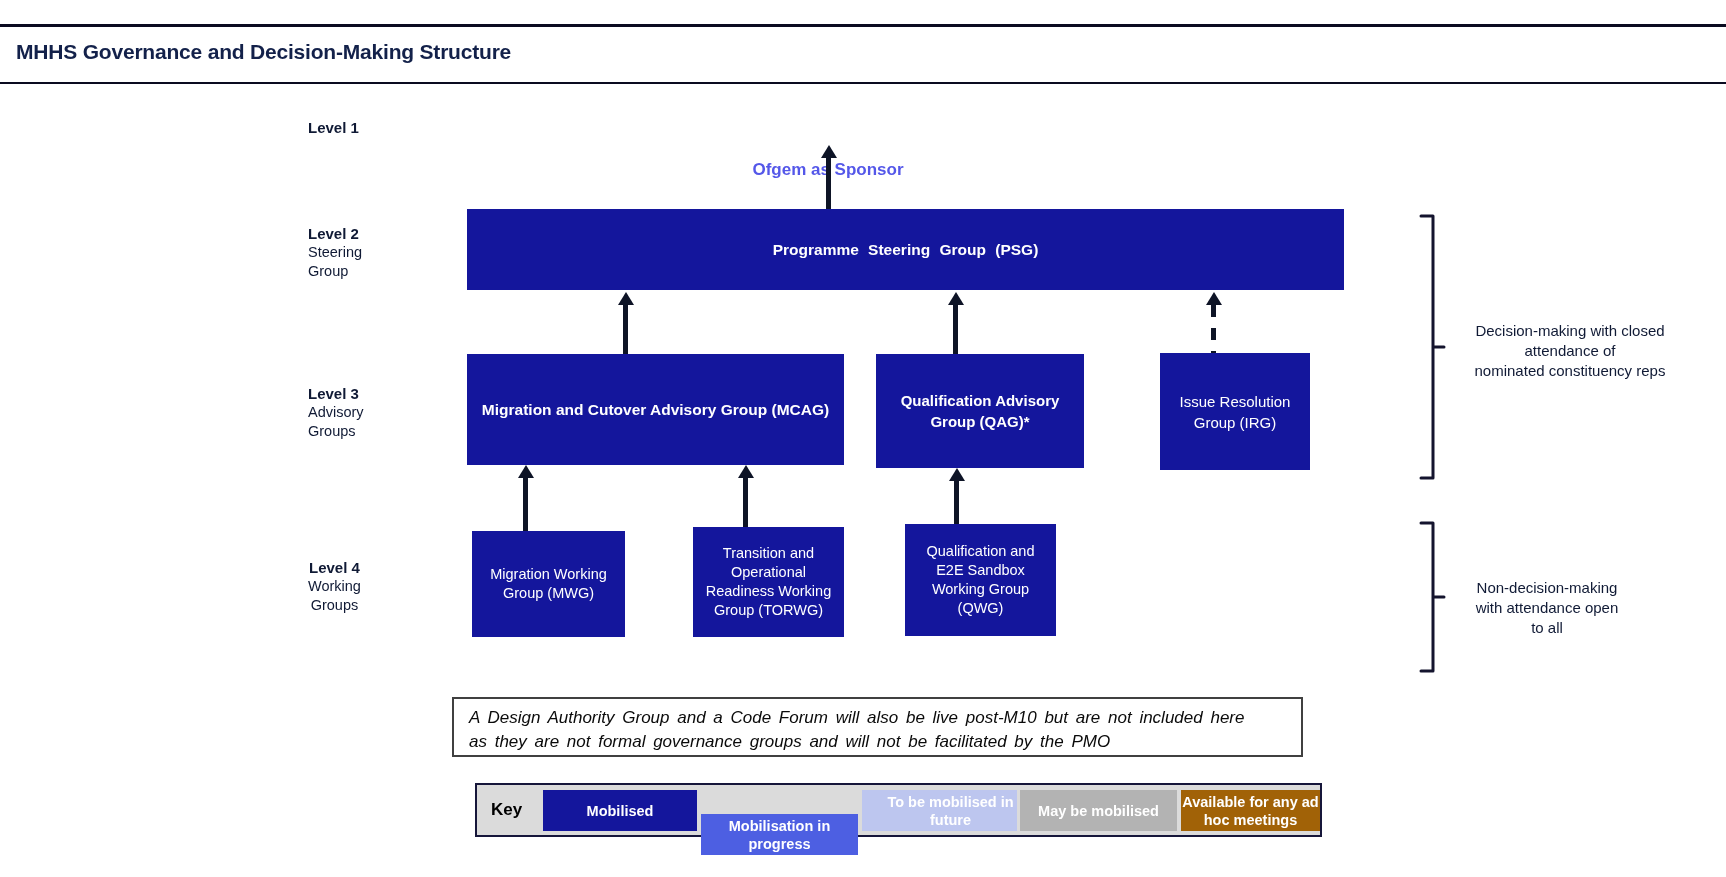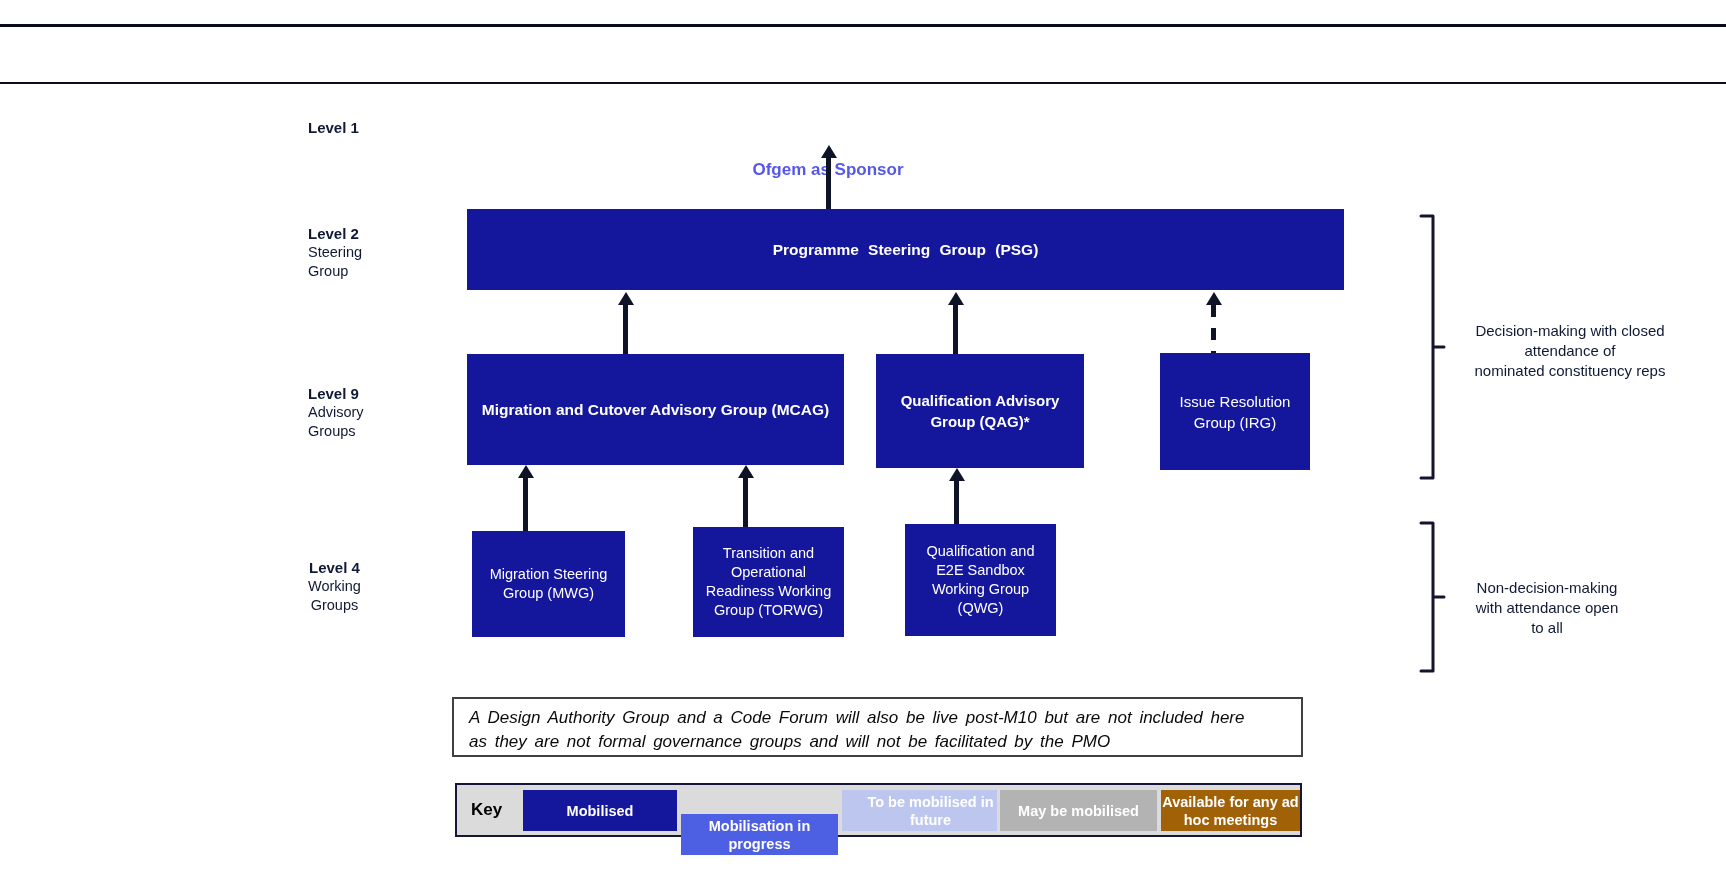--- a/index.html
+++ b/index.html
@@ -50,50 +50,51 @@
   .annotation { position: absolute; text-align: center; color: #101a35; font-size: 15px; line-height: 20px; }
   .annotation span { display: block; white-space: nowrap; }
   #note-decision    { left: 1450px; top: 321px; width: 240px; }
   #note-nondecision { left: 1447px; top: 578px; width: 200px; }
 
   #note-box { position: absolute; left: 452px; top: 697px; width: 851px; height: 60px;
               border: 2px solid #404040; background: #ffffff; padding: 7px 0 0 15px;
               font-style: italic; font-size: 17px; line-height: 24px; color: #0a0a0a; word-spacing: 3px; }
   #note-box span { display: block; white-space: nowrap; }
 
-  #key-bar { position: absolute; left: 455px; top: 783px; width: 847px; height: 54px;
+  #key-bar { position: absolute; left: 475px; top: 783px; width: 847px; height: 54px;
              background: #dbdbdb; border: 2px solid #16163a; }
   #key-label { position: absolute; left: 14px; top: 0; height: 50px; display: flex; align-items: center;
                font-weight: bold; font-size: 17px; color: #000000; }
   .key-item { position: absolute; top: 5px; height: 41px; display: flex; align-items: center; justify-content: center;
               text-align: center; font-weight: bold; font-size: 14.5px; line-height: 18px; color: #ffffff; }
   #key-item-0 { left: 66px;  width: 154px; }
   #key-item-1 { left: 224px; width: 157px; }
   #key-item-2 { left: 385px; width: 155px; }
   #key-item-3 { left: 543px; width: 157px; }
   #key-item-4 { left: 704px; width: 139px; }
 </style>
 </head>
 <body>
 
 <div id="canvas">
 
   <div id="top-rule" class="rule"></div>
+  <div id="page-title">MHHS Governance and Decision-Making Structure</div>
   <div id="title-rule" class="rule"></div>
 
   <div id="lbl-level1" class="side-label">
     <b>Level 1</b>
   </div>
   <div id="lbl-level2" class="side-label">
     <b>Level 2</b>
     <span>Steering</span>
     <span>Group</span>
   </div>
   <div id="lbl-level3" class="side-label">
-    <b>Level 9</b>
+    <b>Level 3</b>
     <span>Advisory</span>
     <span>Groups</span>
   </div>
   <div id="lbl-level4" class="side-label">
     <b>Level 4</b>
     <span>Working</span>
     <span>Groups</span>
   </div>
 
   <div id="sponsor">Ofgem as Sponsor</div>
@@ -118,21 +119,21 @@
   <div id="box-qag" class="obox">
     <span>Qualification Advisory</span>
     <span>Group (QAG)*</span>
   </div>
 
   <div id="arrow-mwg-mcag" class="arrow"></div>
   <div id="arrow-torwg-mcag" class="arrow"></div>
   <div id="arrow-qwg-qag" class="arrow"></div>
 
   <div id="box-mwg" class="obox">
-    <span>Migration Steering</span>
+    <span>Migration Working</span>
     <span>Group (MWG)</span>
   </div>
   <div id="box-torwg" class="obox">
     <span>Transition and</span>
     <span>Operational</span>
     <span>Readiness Working</span>
     <span>Group (TORWG)</span>
   </div>
   <div id="box-qwg" class="obox">
     <span>Qualification and</span>

